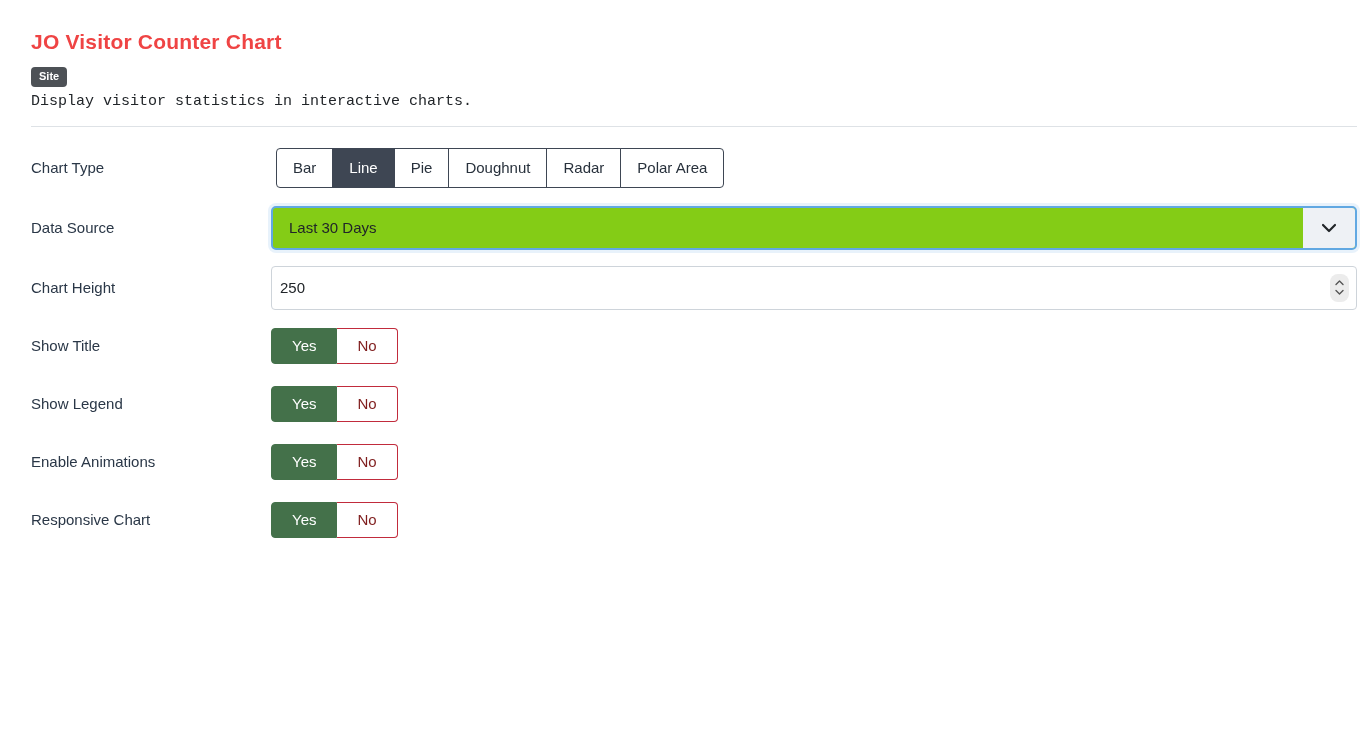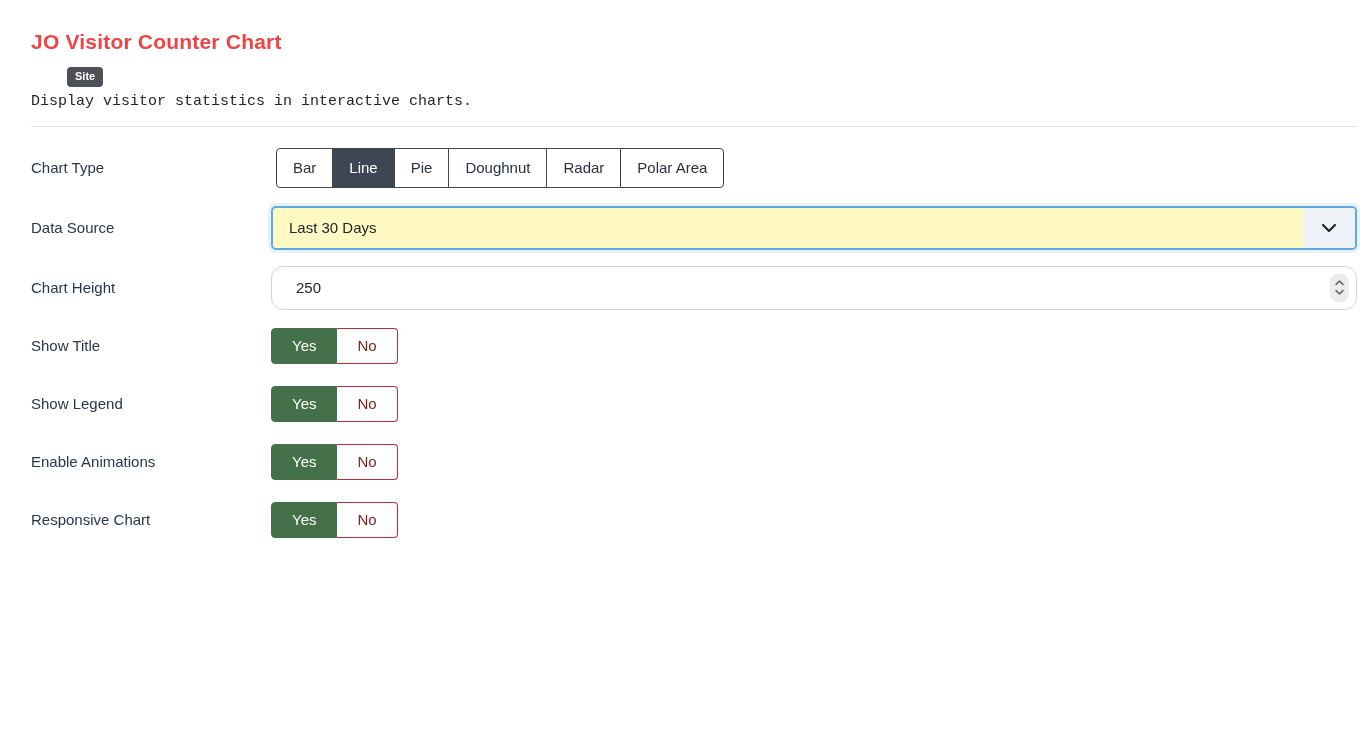--- a/index.html
+++ b/index.html
@@ -21,21 +21,20 @@
   .badge-site {
     display: inline-block;
     margin-top: 13px;
     background: #4d5156;
     color: #ffffff;
     font-size: 11px;
     font-weight: 700;
     padding: 3px 8px;
     border-radius: 4px;
     line-height: 1.25;
-    margin-left: 36px;
   }
   .description {
     margin-top: 6px;
     font-size: 15px;
     color: #212529;
     font-family: Liberation Mono, monospace;
   }
   .divider {
     border: none;
     border-top: 1px solid #dee2e6;
@@ -79,21 +78,21 @@
     border-color: #3e4653;
     color: #ffffff;
     z-index: 1;
   }
 
   
   .select-control {
     position: relative;
     flex: 1;
     height: 44px;
-    background: #fef9c3;
+    background: #84cc16;
     border: 2px solid #61a8e2;
     border-radius: 5px;
     box-shadow: 0 0 0 3px rgba(126, 185, 233, 0.18);
     display: flex;
     align-items: center;
     cursor: pointer;
     overflow: hidden;
   }
   .select-value {
     font-size: 15px;
@@ -109,25 +108,25 @@
     align-items: center;
     justify-content: center;
   }
 
   
   .number-wrap { position: relative; flex: 1; }
   .number-input {
     width: 100%;
     height: 44px;
     border: 1px solid #ced4da;
-    border-radius: 12px;
+    border-radius: 4px;
     font-size: 15px;
     font-family: inherit;
     color: #212529;
-    padding: 0 34px 0 24px;
+    padding: 0 34px 0 8px;
     outline: none;
   }
   .number-spinner {
     position: absolute;
     right: 8px;
     top: 50%;
     transform: translateY(-50%);
     width: 19px;
     height: 28px;
     background: #ececec;

